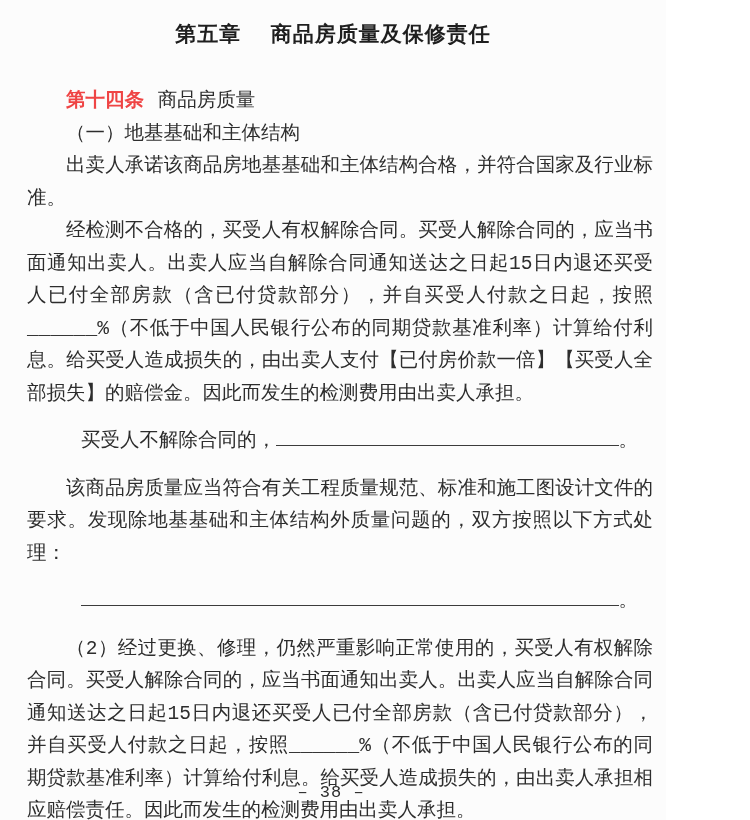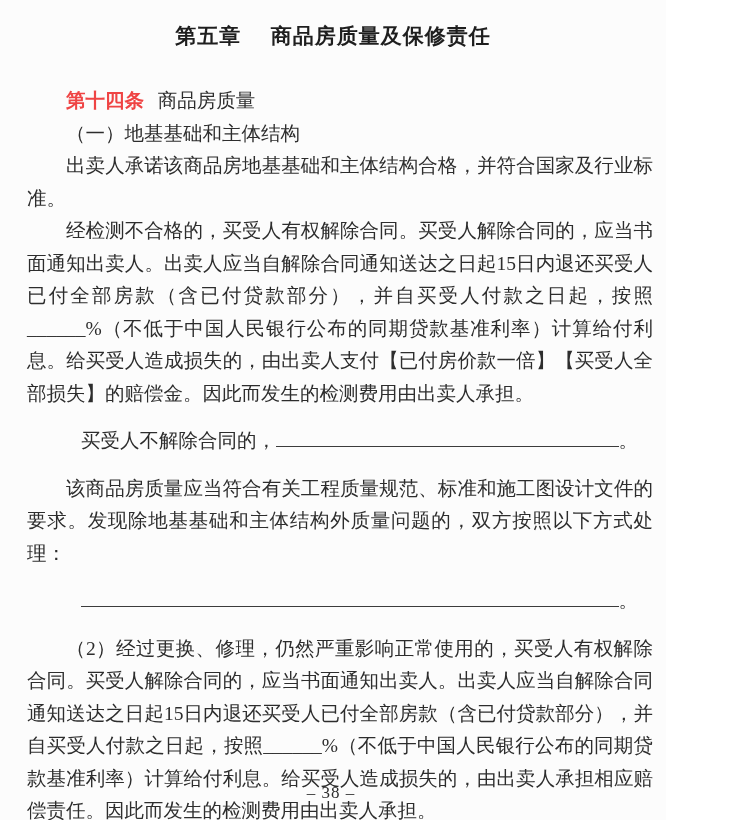--- a/index.html
+++ b/index.html
@@ -1,21 +1,21 @@
 <!DOCTYPE html>
 <html><head>
 <meta charset="utf-8">
 <style>
   html, body { margin: 0; padding: 0; }
   .page {
     position: relative;
     width: 666px;
     height: 820px;
     background: #fcfcfc;
-    font-family: Liberation Serif, serif;
+    font-family: Liberation Mono, monospace;
     color: #2d2d2d;
     overflow: hidden;
     box-sizing: border-box;
   }
   .doc-title {
     padding-top: 22px;
     text-align: center;
     font-size: 21px;
     line-height: 28px;
     font-weight: bold;

